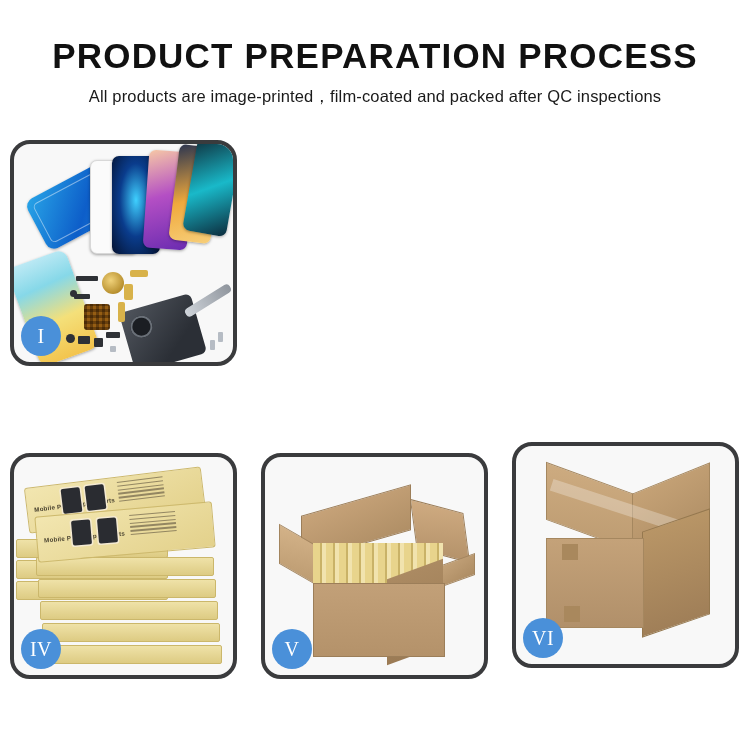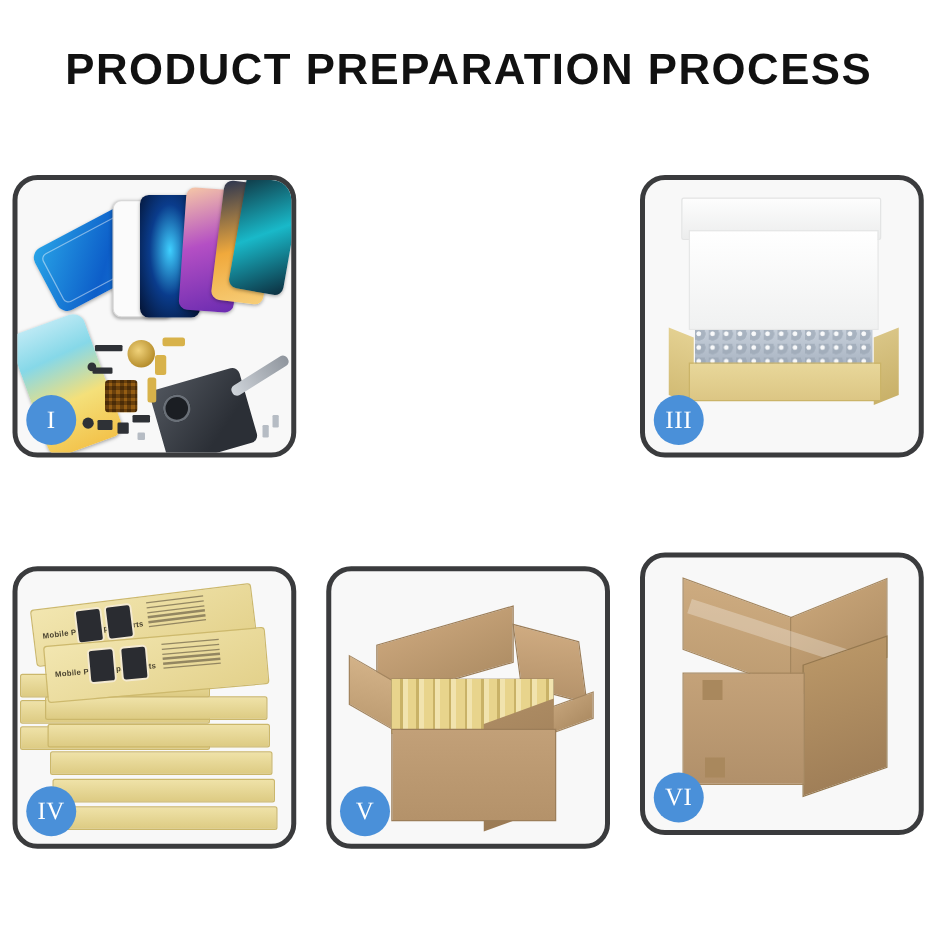--- a/index.html
+++ b/index.html
@@ -160,20 +160,21 @@
       background:rgba(255,255,255,.28);transform:rotate(18deg);}
   .c6-tab{position:absolute;width:16px;height:16px;background:#a9885d;}
 </style>
 </head>
 <body>
 
 <div class="page">
 
   <div class="header">
     <h1 class="title">PRODUCT PREPARATION PROCESS</h1>
+    <p class="subtitle">All products are image-printed，film-coated and packed after QC inspections</p>
   </div>
 
   <div class="grid">
 
     <div class="panel p1">
       <div class="stage">
         <div class="ph a"></div>
         <div class="ph b"></div>
         <div class="ph c"></div>
         <div class="ph d"></div>
@@ -195,31 +196,20 @@
         <div class="prt round" style="left:52px;top:190px;width:9px;height:9px;"></div>
         <div class="prt" style="left:92px;top:188px;width:14px;height:6px;"></div>
         <div class="prt sil" style="left:96px;top:202px;width:6px;height:6px;"></div>
         <div class="prt sil" style="left:196px;top:196px;width:5px;height:10px;"></div>
         <div class="prt sil" style="left:204px;top:188px;width:5px;height:10px;"></div>
       </div>
       <div class="badge">I</div>
     </div>
 
 
-    <div class="panel p3">
-      <div class="stage">
-        <div class="mail-lid"></div>
-        <div class="mail-back"></div>
-        <div class="mail-lflap"></div>
-        <div class="mail-rflap"></div>
-        <div class="mail-bub"></div>
-        <div class="mail-front"></div>
-      </div>
-      <div class="badge">III</div>
-    </div>
 
     <div class="panel p4">
       <div class="stage">
         <div class="lyr i" style="top:82px;"></div>
         <div class="lyr i" style="top:103px;"></div>
         <div class="lyr i" style="top:124px;"></div>
         <div class="lyr" style="top:100px;left:22px;"></div>
         <div class="lyr" style="top:122px;left:24px;"></div>
         <div class="lyr" style="top:144px;left:26px;"></div>
         <div class="lyr" style="top:166px;left:28px;"></div>

